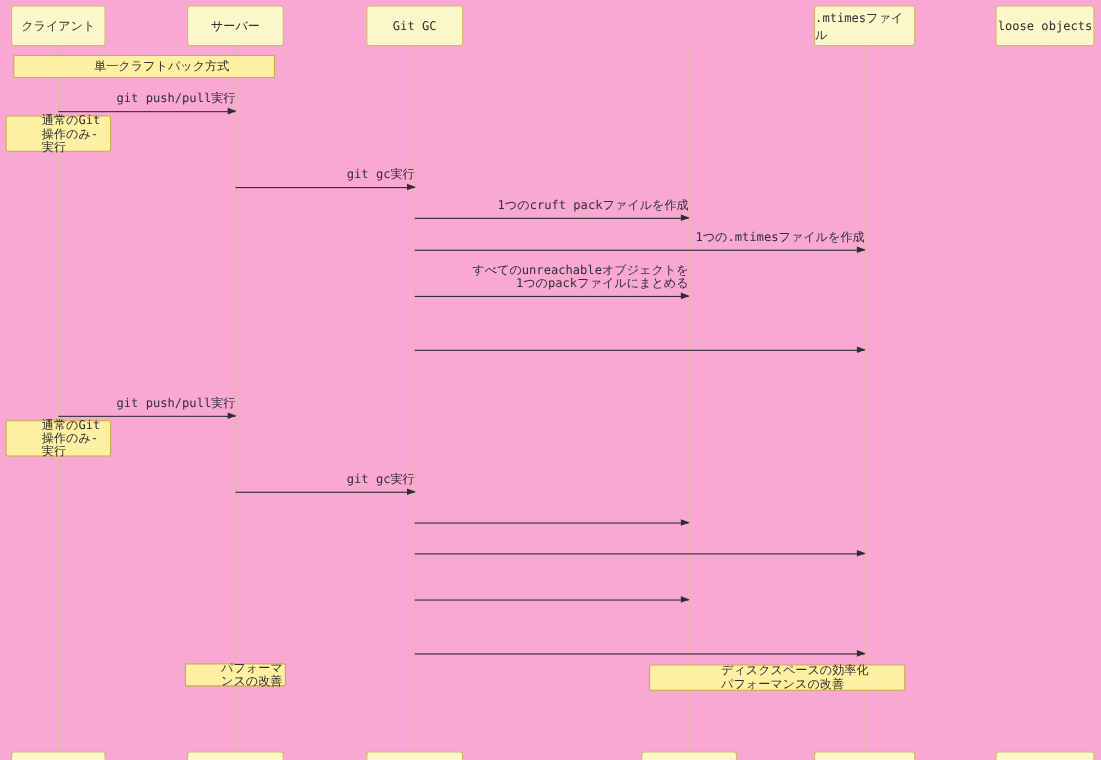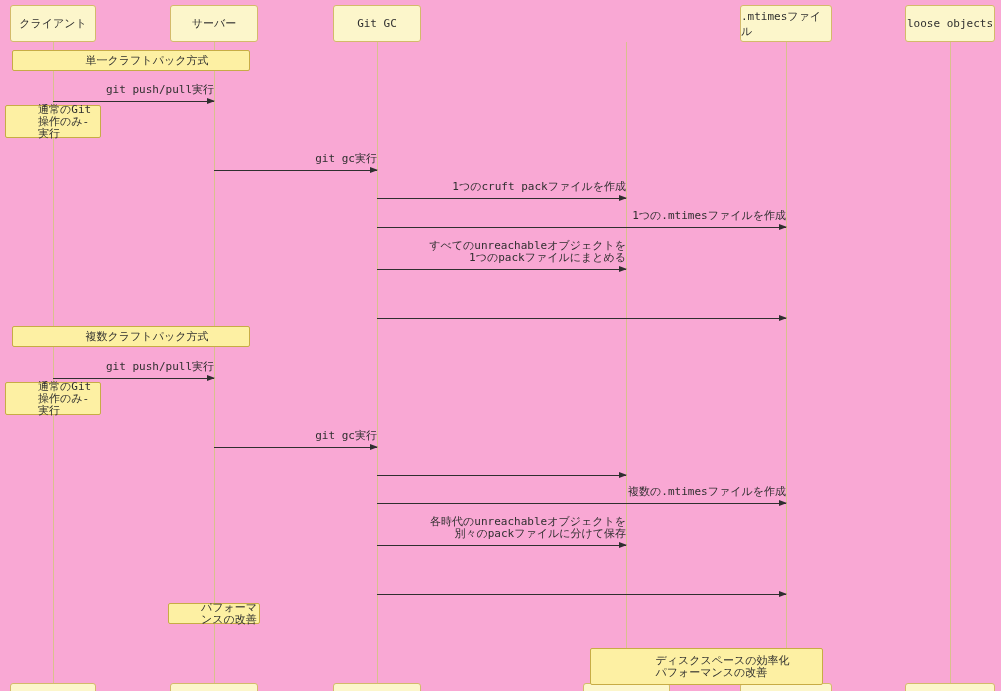--- a/index.html
+++ b/index.html
@@ -118,52 +118,48 @@
   <div class="msg-label" style="left:377px;top:240px;width:249px">すべてのunreachableオブジェクトを
 1つのpackファイルにまとめる</div>
   <div class="arrow" style="left:377px;top:269px;width:249px">
       <span class="head"></span>
     </div>
 
   <div class="arrow" style="left:377px;top:318px;width:409px">
       <span class="head"></span>
     </div>
 
-  <div class="note" style="left:12px;top:326px;width:238px;height:21px">複数クラフトパック方式</div>
 
   <div class="msg-label" style="left:53px;top:361px;width:161px">git push/pull実行</div>
   <div class="arrow" style="left:53px;top:378px;width:161px">
       <span class="head"></span>
     </div>
 
   <div class="note" style="left:5px;top:382px;width:96px;height:33px">通常のGit操作のみ-
 実行</div>
 
   <div class="msg-label" style="left:214px;top:430px;width:163px">git gc実行</div>
   <div class="arrow" style="left:214px;top:447px;width:163px">
       <span class="head"></span>
     </div>
 
   <div class="arrow" style="left:377px;top:475px;width:249px">
       <span class="head"></span>
     </div>
 
-  <div class="msg-label" style="left:377px;top:486px;width:409px">複数の.mtimesファイルを作成</div>
   <div class="arrow" style="left:377px;top:503px;width:409px">
       <span class="head"></span>
     </div>
 
-  <div class="msg-label" style="left:377px;top:516px;width:249px">各時代のunreachableオブジェクトを
-別々のpackファイルに分けて保存</div>
   <div class="arrow" style="left:377px;top:545px;width:249px">
       <span class="head"></span>
     </div>
 
   <div class="arrow" style="left:377px;top:594px;width:409px">
       <span class="head"></span>
     </div>
 
   <div class="note" style="left:168px;top:603px;width:92px;height:21px">パフォーマンスの改善</div>
 
-  <div class="note" style="left:590px;top:648px;width:233px;height:37px">ディスクスペースの効率化
+  <div class="note" style="left:590px;top:604px;width:233px;height:24px">ディスクスペースの効率化
 パフォーマンスの改善</div>
 
 </div>
 
 </body></html>

